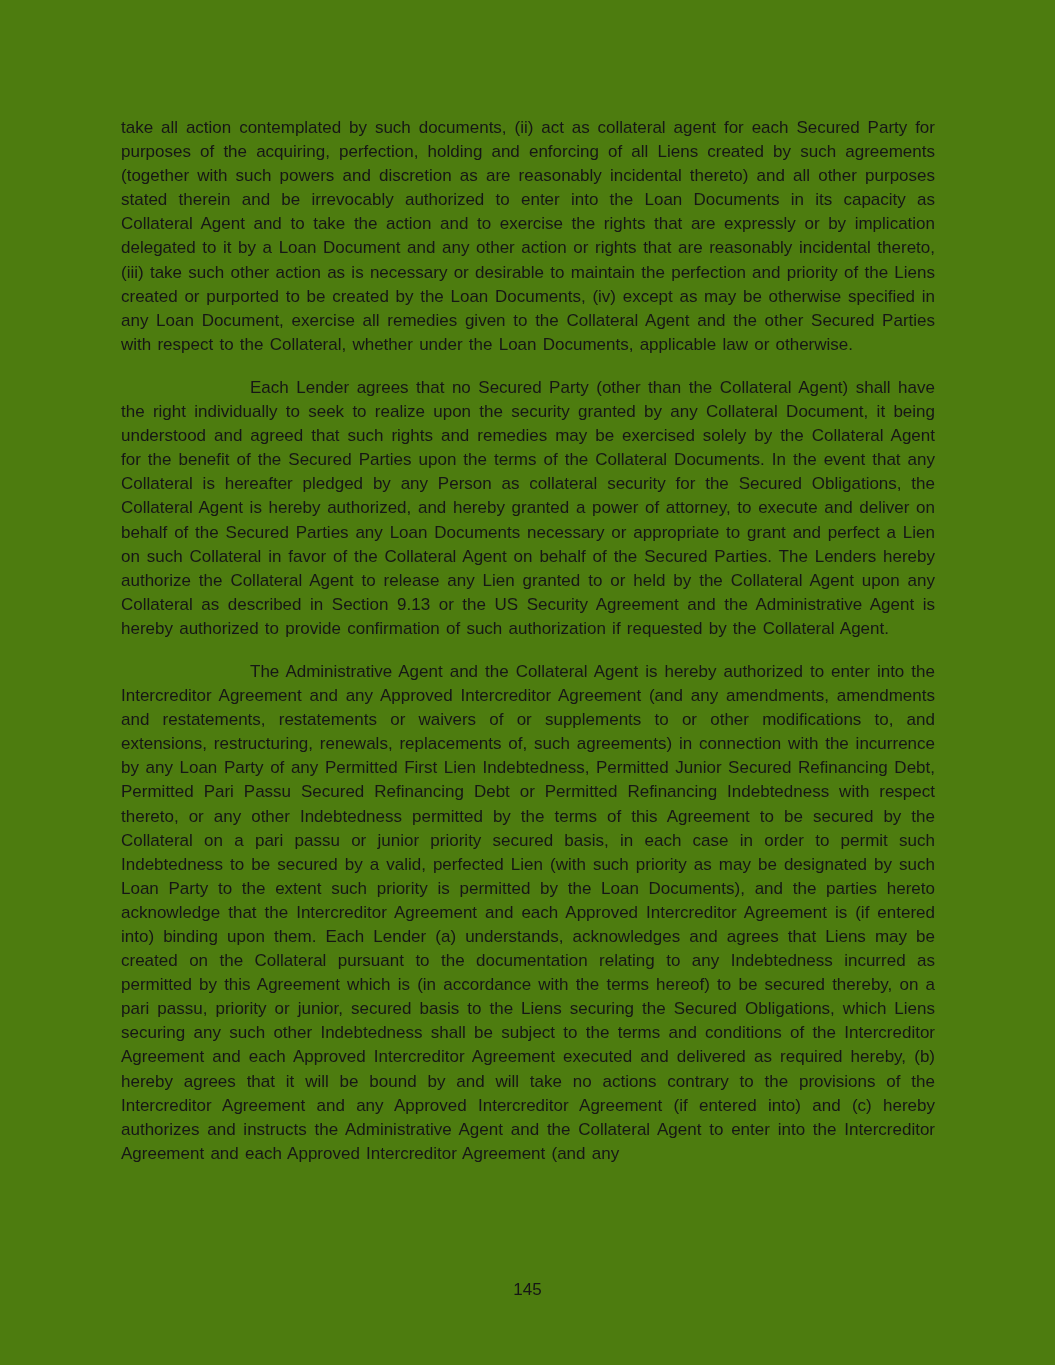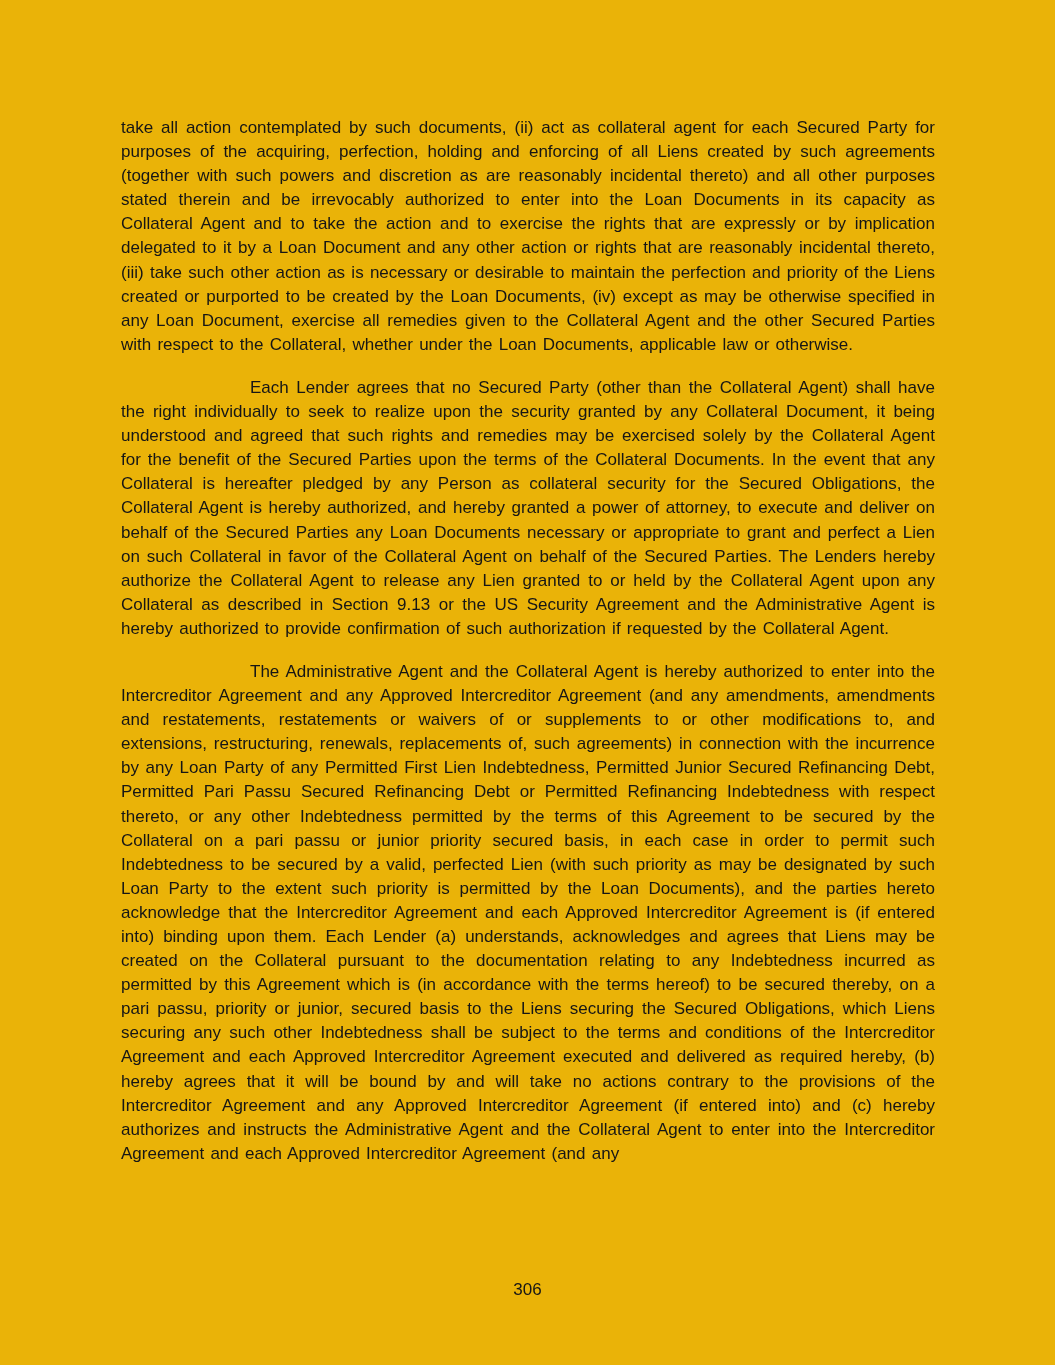--- a/index.html
+++ b/index.html
@@ -4,21 +4,21 @@
 <style>
   html, body {
     margin: 0;
     padding: 0;
     background: #ffffff;
   }
   .page {
     position: relative;
     width: 1055px;
     height: 1365px;
-    background: #eab308;
+    background: #4d7c0f;
     font-family: "Liberation Sans", sans-serif;
     color: #161616;
     overflow: hidden;
   }
   .text-block {
     position: absolute;
     left: 121px;
     top: 116px;
     width: 814px;
   }
@@ -46,14 +46,14 @@
 </style>
 </head>
 <body>
 
 <div class="page">
   <div class="text-block">
     <p class="para">take all action contemplated by such documents, (ii) act as collateral agent for each Secured Party for purposes of the acquiring, perfection, holding and enforcing of all Liens created by such agreements (together with such powers and discretion as are reasonably incidental thereto) and all other purposes stated therein and be irrevocably authorized to enter into the Loan Documents in its capacity as Collateral Agent and to take the action and to exercise the rights that are expressly or by implication delegated to it by a Loan Document and any other action or rights that are reasonably incidental thereto, (iii) take such other action as is necessary or desirable to maintain the perfection and priority of the Liens created or purported to be created by the Loan Documents, (iv) except as may be otherwise specified in any Loan Document, exercise all remedies given to the Collateral Agent and the other Secured Parties with respect to the Collateral, whether under the Loan Documents, applicable law or otherwise.</p>
     <p class="para indent"><span>Each Lender agrees that no Secured Party (other than the Collateral Agent) shall have the right individually to seek to realize upon the security granted by any Collateral Document, it being understood and agreed that such rights and remedies may be exercised solely by the Collateral Agent for the benefit of the Secured Parties upon the terms of the Collateral Documents. In the event that any Collateral is hereafter pledged by any Person as collateral security for the Secured Obligations, the Collateral Agent is hereby authorized, and hereby granted a power of attorney, to execute and deliver on behalf of the Secured Parties any Loan Documents necessary or appropriate to grant and perfect a Lien on such Collateral in favor of the Collateral Agent on behalf of the Secured Parties. The Lenders hereby authorize the Collateral Agent to release any Lien granted to or held by the Collateral Agent upon any Collateral as described in </span><span class="underline">Section 9.13</span><span> or the US Security Agreement and the Administrative Agent is hereby authorized to provide confirmation of such authorization if requested by the Collateral Agent.</span></p>
     <p class="para indent">The Administrative Agent and the Collateral Agent is hereby authorized to enter into the Intercreditor Agreement and any Approved Intercreditor Agreement (and any amendments, amendments and restatements, restatements or waivers of or supplements to or other modifications to, and extensions, restructuring, renewals, replacements of, such agreements) in connection with the incurrence by any Loan Party of any Permitted First Lien Indebtedness, Permitted Junior Secured Refinancing Debt, Permitted Pari Passu Secured Refinancing Debt or Permitted Refinancing Indebtedness with respect thereto, or any other Indebtedness permitted by the terms of this Agreement to be secured by the Collateral on a pari passu or junior priority secured basis, in each case in order to permit such Indebtedness to be secured by a valid, perfected Lien (with such priority as may be designated by such Loan Party to the extent such priority is permitted by the Loan Documents), and the parties hereto acknowledge that the Intercreditor Agreement and each Approved Intercreditor Agreement is (if entered into) binding upon them. Each Lender (a) understands, acknowledges and agrees that Liens may be created on the Collateral pursuant to the documentation relating to any Indebtedness incurred as permitted by this Agreement which is (in accordance with the terms hereof) to be secured thereby, on a pari passu, priority or junior, secured basis to the Liens securing the Secured Obligations, which Liens securing any such other Indebtedness shall be subject to the terms and conditions of the Intercreditor Agreement and each Approved Intercreditor Agreement executed and delivered as required hereby, (b) hereby agrees that it will be bound by and will take no actions contrary to the provisions of the Intercreditor Agreement and any Approved Intercreditor Agreement (if entered into) and (c) hereby authorizes and instructs the Administrative Agent and the Collateral Agent to enter into the Intercreditor Agreement and each Approved Intercreditor Agreement (and any</p>
   </div>
-  <div class="page-number">306</div>
+  <div class="page-number">145</div>
 </div>
 
 </body></html>

